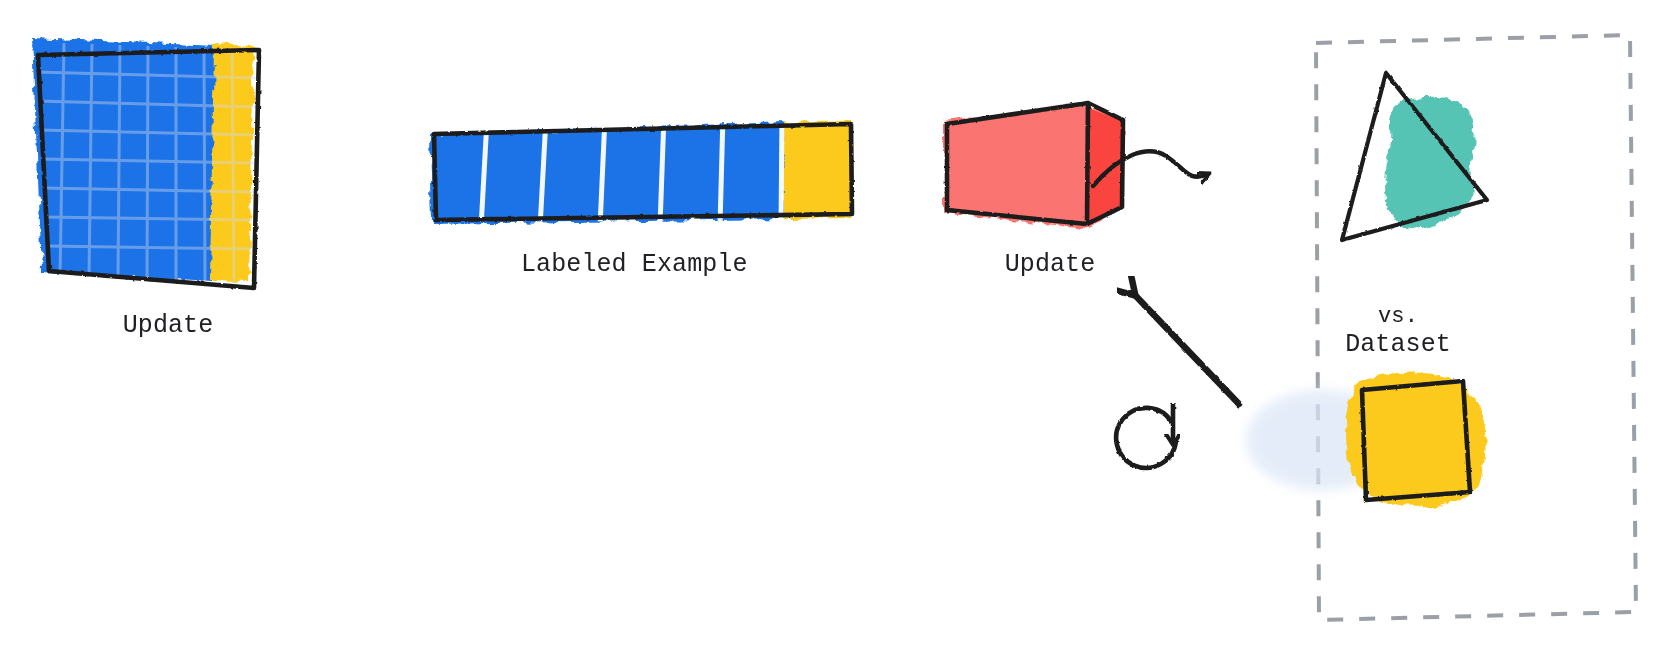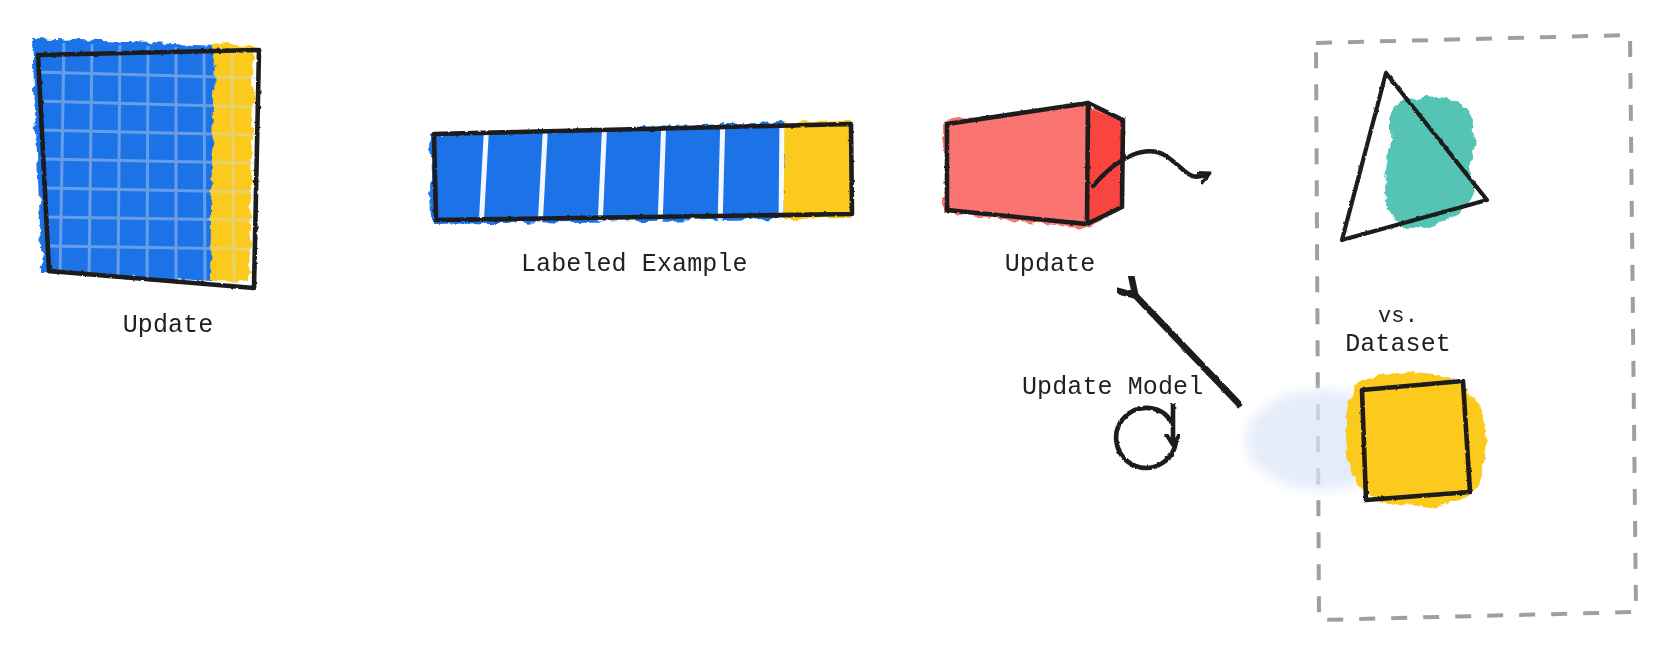--- a/index.html
+++ b/index.html
@@ -212,15 +212,14 @@
 
   <div class="cap" style="left:521px; top:250px; width:210px;">Labeled Example</div>
 
   <div class="cap" style="left:1000px; top:250px; width:100px;">Update</div>
 
 
   <div class="cap cap-sm" style="left:1358px; top:288px; width:80px;">vs.</div>
 
   <div class="cap" style="left:1338px; top:330px; width:120px;">Dataset</div>
 
-  <div class="cap" style="left:1022px; top:373px; width:170px;">Update Model</div>
 
 </div>
 
 </body></html>

